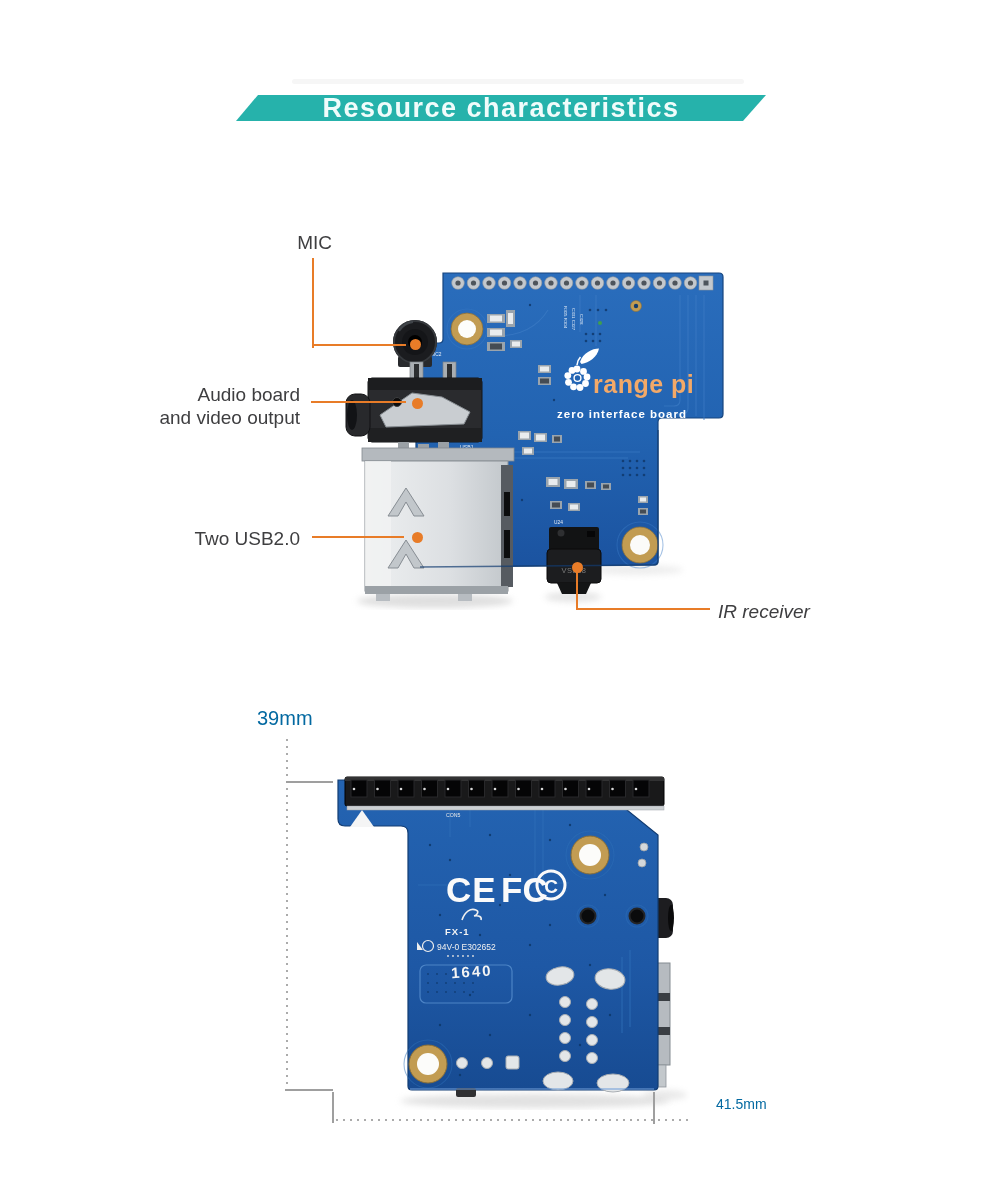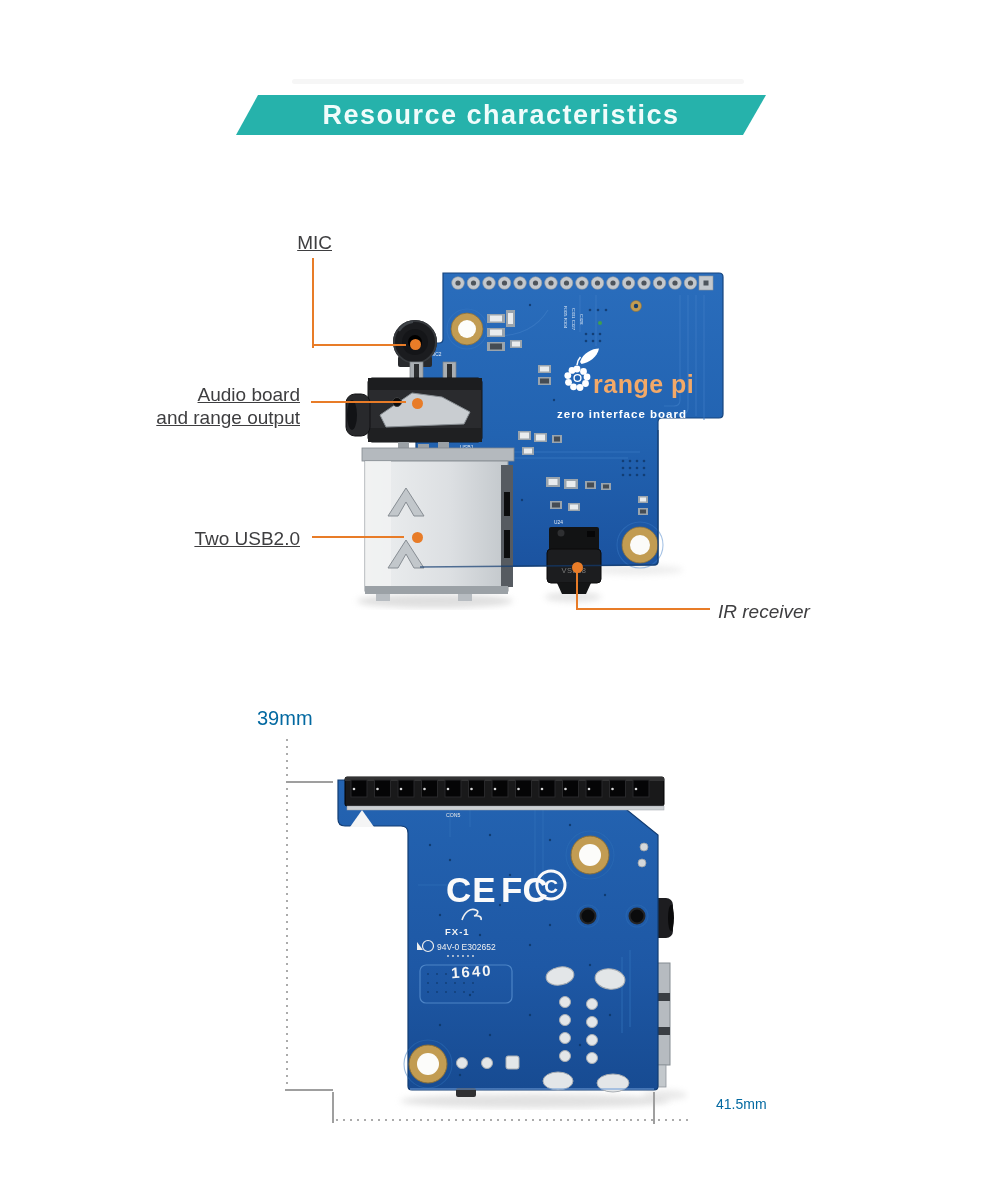--- a/index.html
+++ b/index.html
@@ -1,27 +1,27 @@
 <!DOCTYPE html>
 <html><head>
 <meta charset="utf-8">
 <style>
   html,body{margin:0;padding:0;background:#ffffff;}
   .page{position:relative;width:1000px;height:1180px;background:#ffffff;overflow:hidden;
         font-family:"Liberation Sans",sans-serif;}
   
-  .banner{position:absolute;left:236px;top:95px;width:530px;height:40px;
+  .banner{position:absolute;left:236px;top:95px;width:530px;height:26px;
           background:#26b2ab;display:flex;align-items:center;justify-content:center;
           clip-path:polygon(22px 0,100% 0,calc(100% - 23px) 100%,0 100%);}
   .banner span{color:#f0fcfb;font-size:27px;font-weight:bold;letter-spacing:1.5px;}
   .banner-artifact{position:absolute;left:292px;top:79px;width:452px;height:5px;
           background:#f6f6f6;border-radius:3px;}
   
   .label{position:absolute;color:#3e3e40;font-size:19px;line-height:23px;}
-  .r{text-align:right;text-decoration:underline;}
+  .r{text-align:right;}
   .oline{position:absolute;background:#e87c28;}
   .odot{position:absolute;width:11px;height:11px;border-radius:50%;background:#e87c28;}
   
   .dim-label{position:absolute;color:#0369a1;font-size:20px;}
   .tick{position:absolute;background:#9f9f9f;}
   .vdots{position:absolute;width:2px;
          background:repeating-linear-gradient(180deg,#ababab 0 2px,transparent 2px 7px);}
   .hdots{position:absolute;height:2px;
          background:repeating-linear-gradient(90deg,#ababab 0 2px,transparent 2px 7px);}
   svg{position:absolute;}
@@ -292,21 +292,21 @@
     <path d="M318,180 V311 Q318,315 314,315 L80,317" fill="none" stroke="#123c70" stroke-width="1.5" opacity="0.7"></path>
   </svg>
 
   <div class="label r" style="left:162px;top:231px;width:170px;">MIC</div>
   <div class="oline" style="left:312px;top:258px;width:2px;height:90px;"></div>
   <div class="oline" style="left:312px;top:344px;width:94px;height:2px;"></div>
   <div class="odot" style="left:410px;top:339px;"></div>
 
   <div class="label r" style="left:100px;top:383px;width:200px;">
     <div>Audio board</div>
-    <div>and range output</div>
+    <div>and video output</div>
   </div>
   <div class="oline" style="left:311px;top:401px;width:95px;height:2px;"></div>
   <div class="odot" style="left:412px;top:398px;"></div>
 
   <div class="label r" style="left:100px;top:527px;width:200px;">Two USB2.0</div>
   <div class="oline" style="left:312px;top:536px;width:92px;height:2px;"></div>
   <div class="odot" style="left:412px;top:532px;"></div>
 
   <div class="odot" style="left:572px;top:562px;"></div>
   <div class="oline" style="left:576px;top:572px;width:2px;height:38px;"></div>

